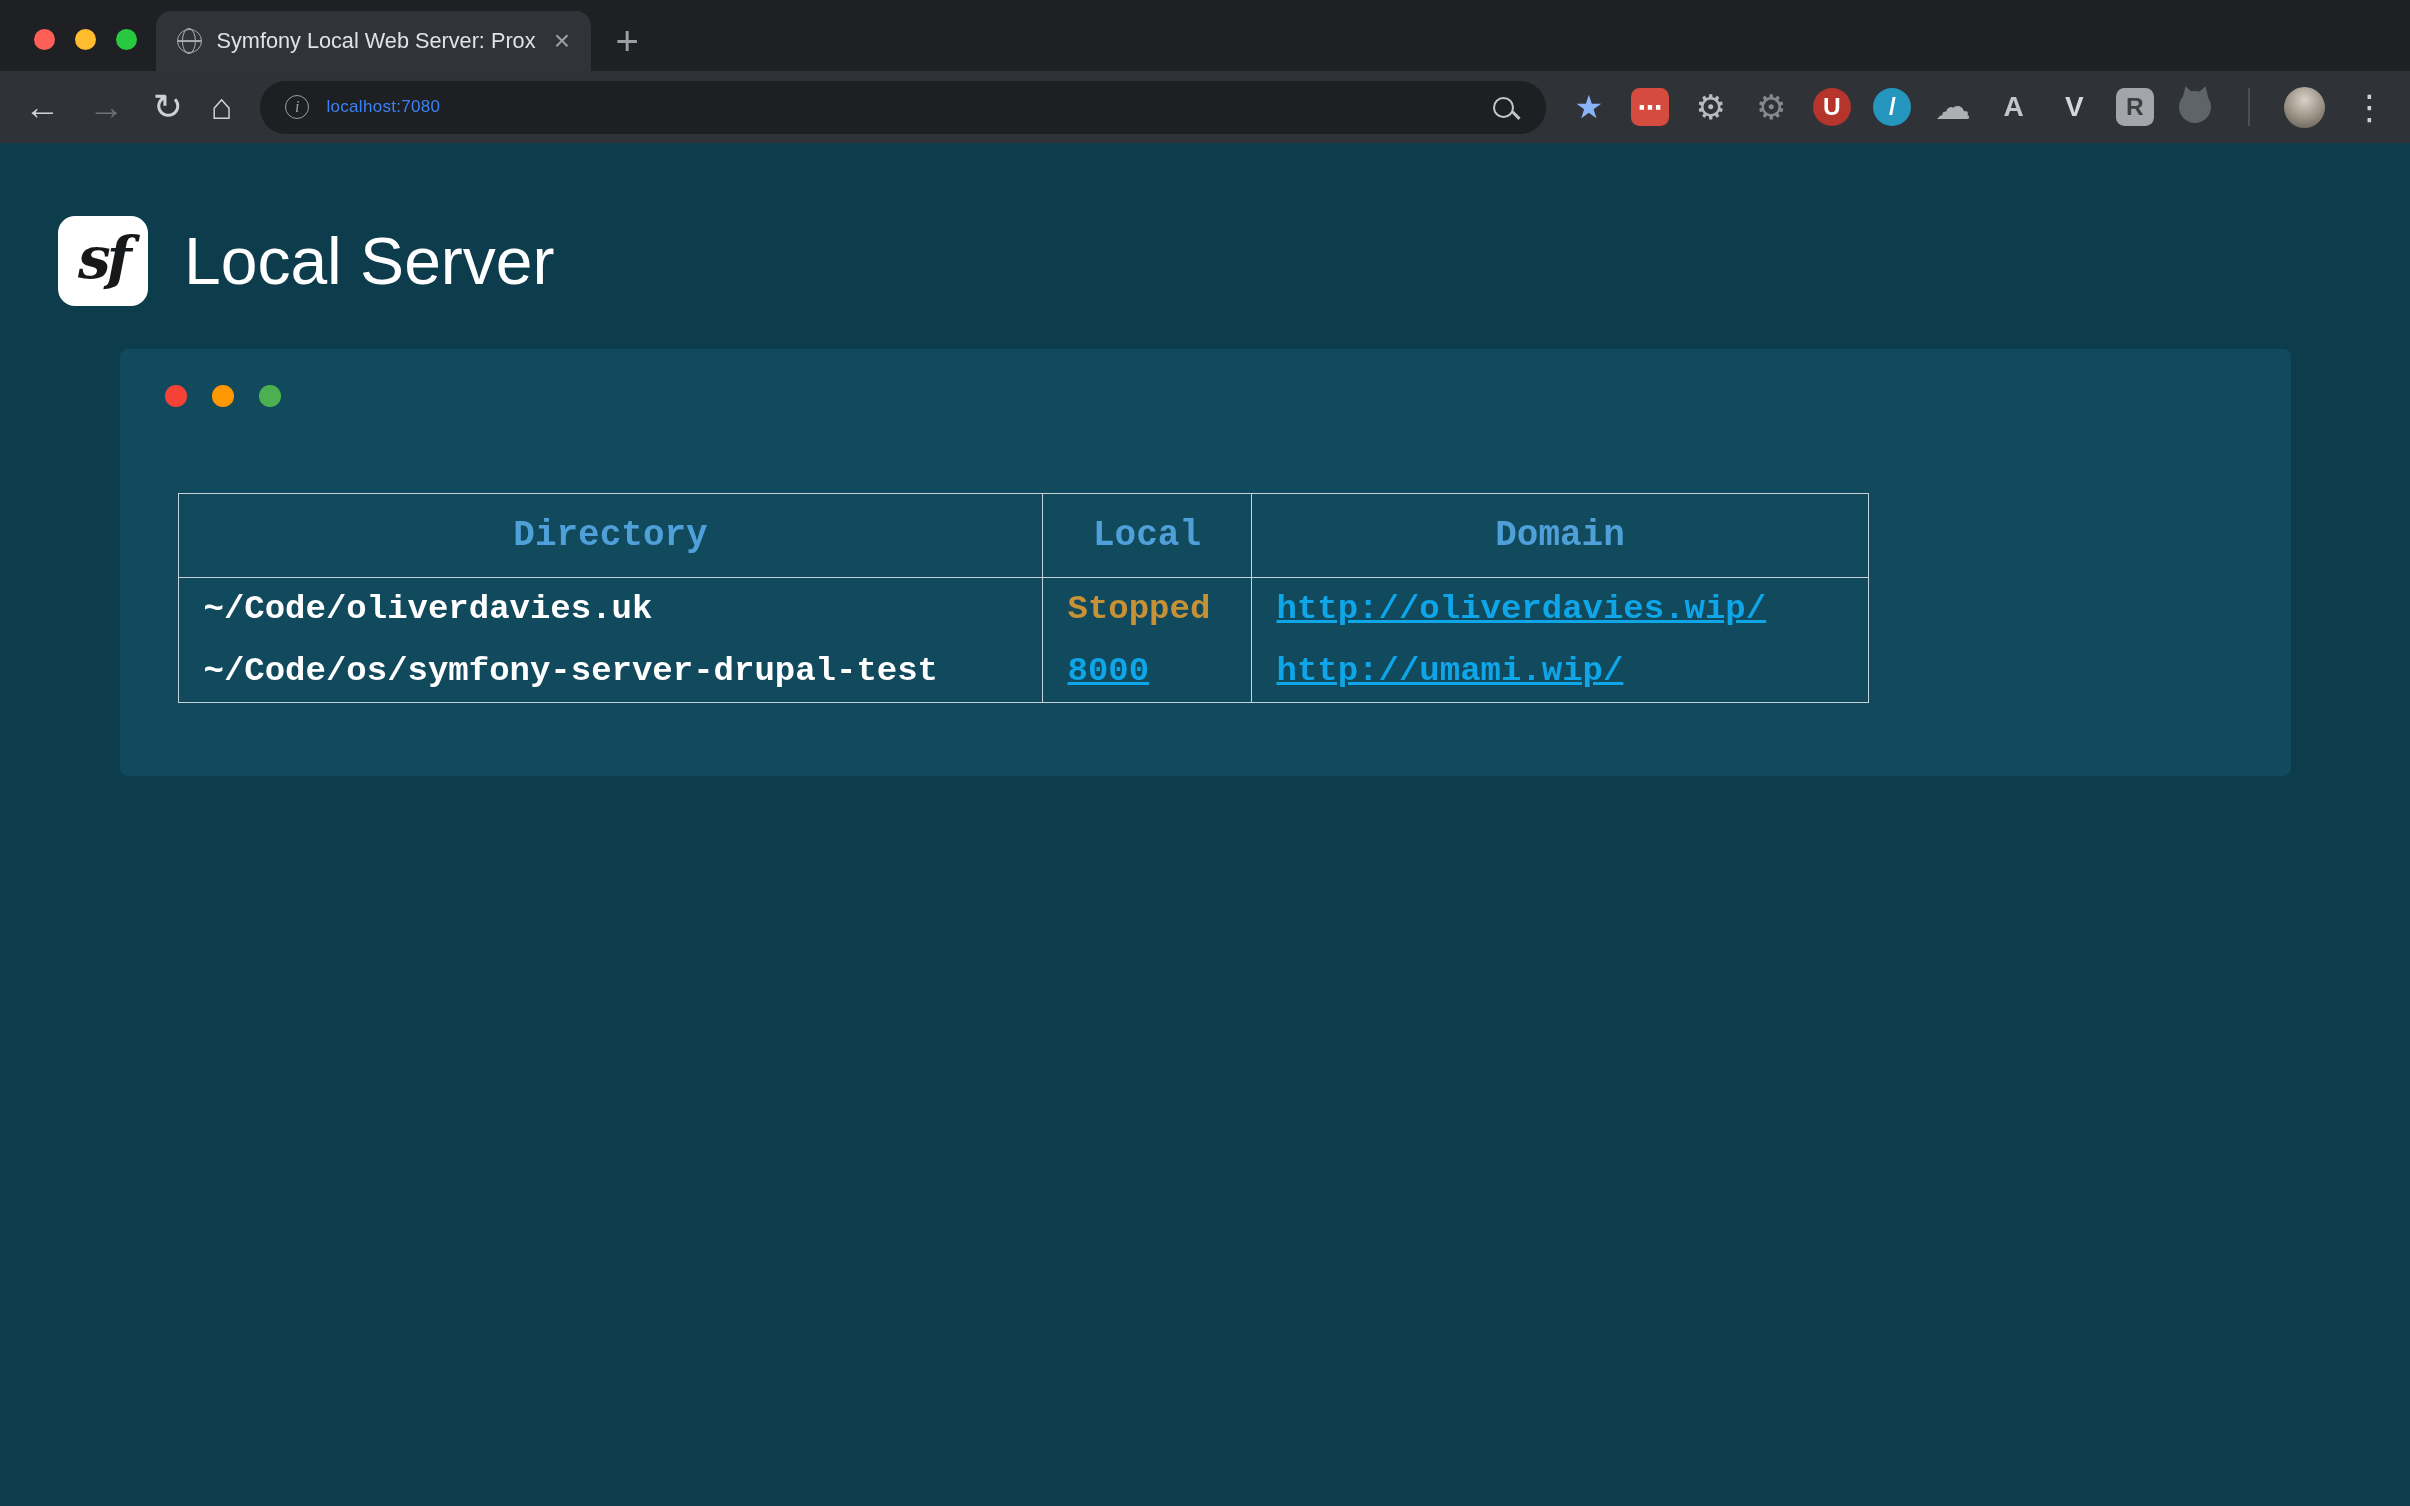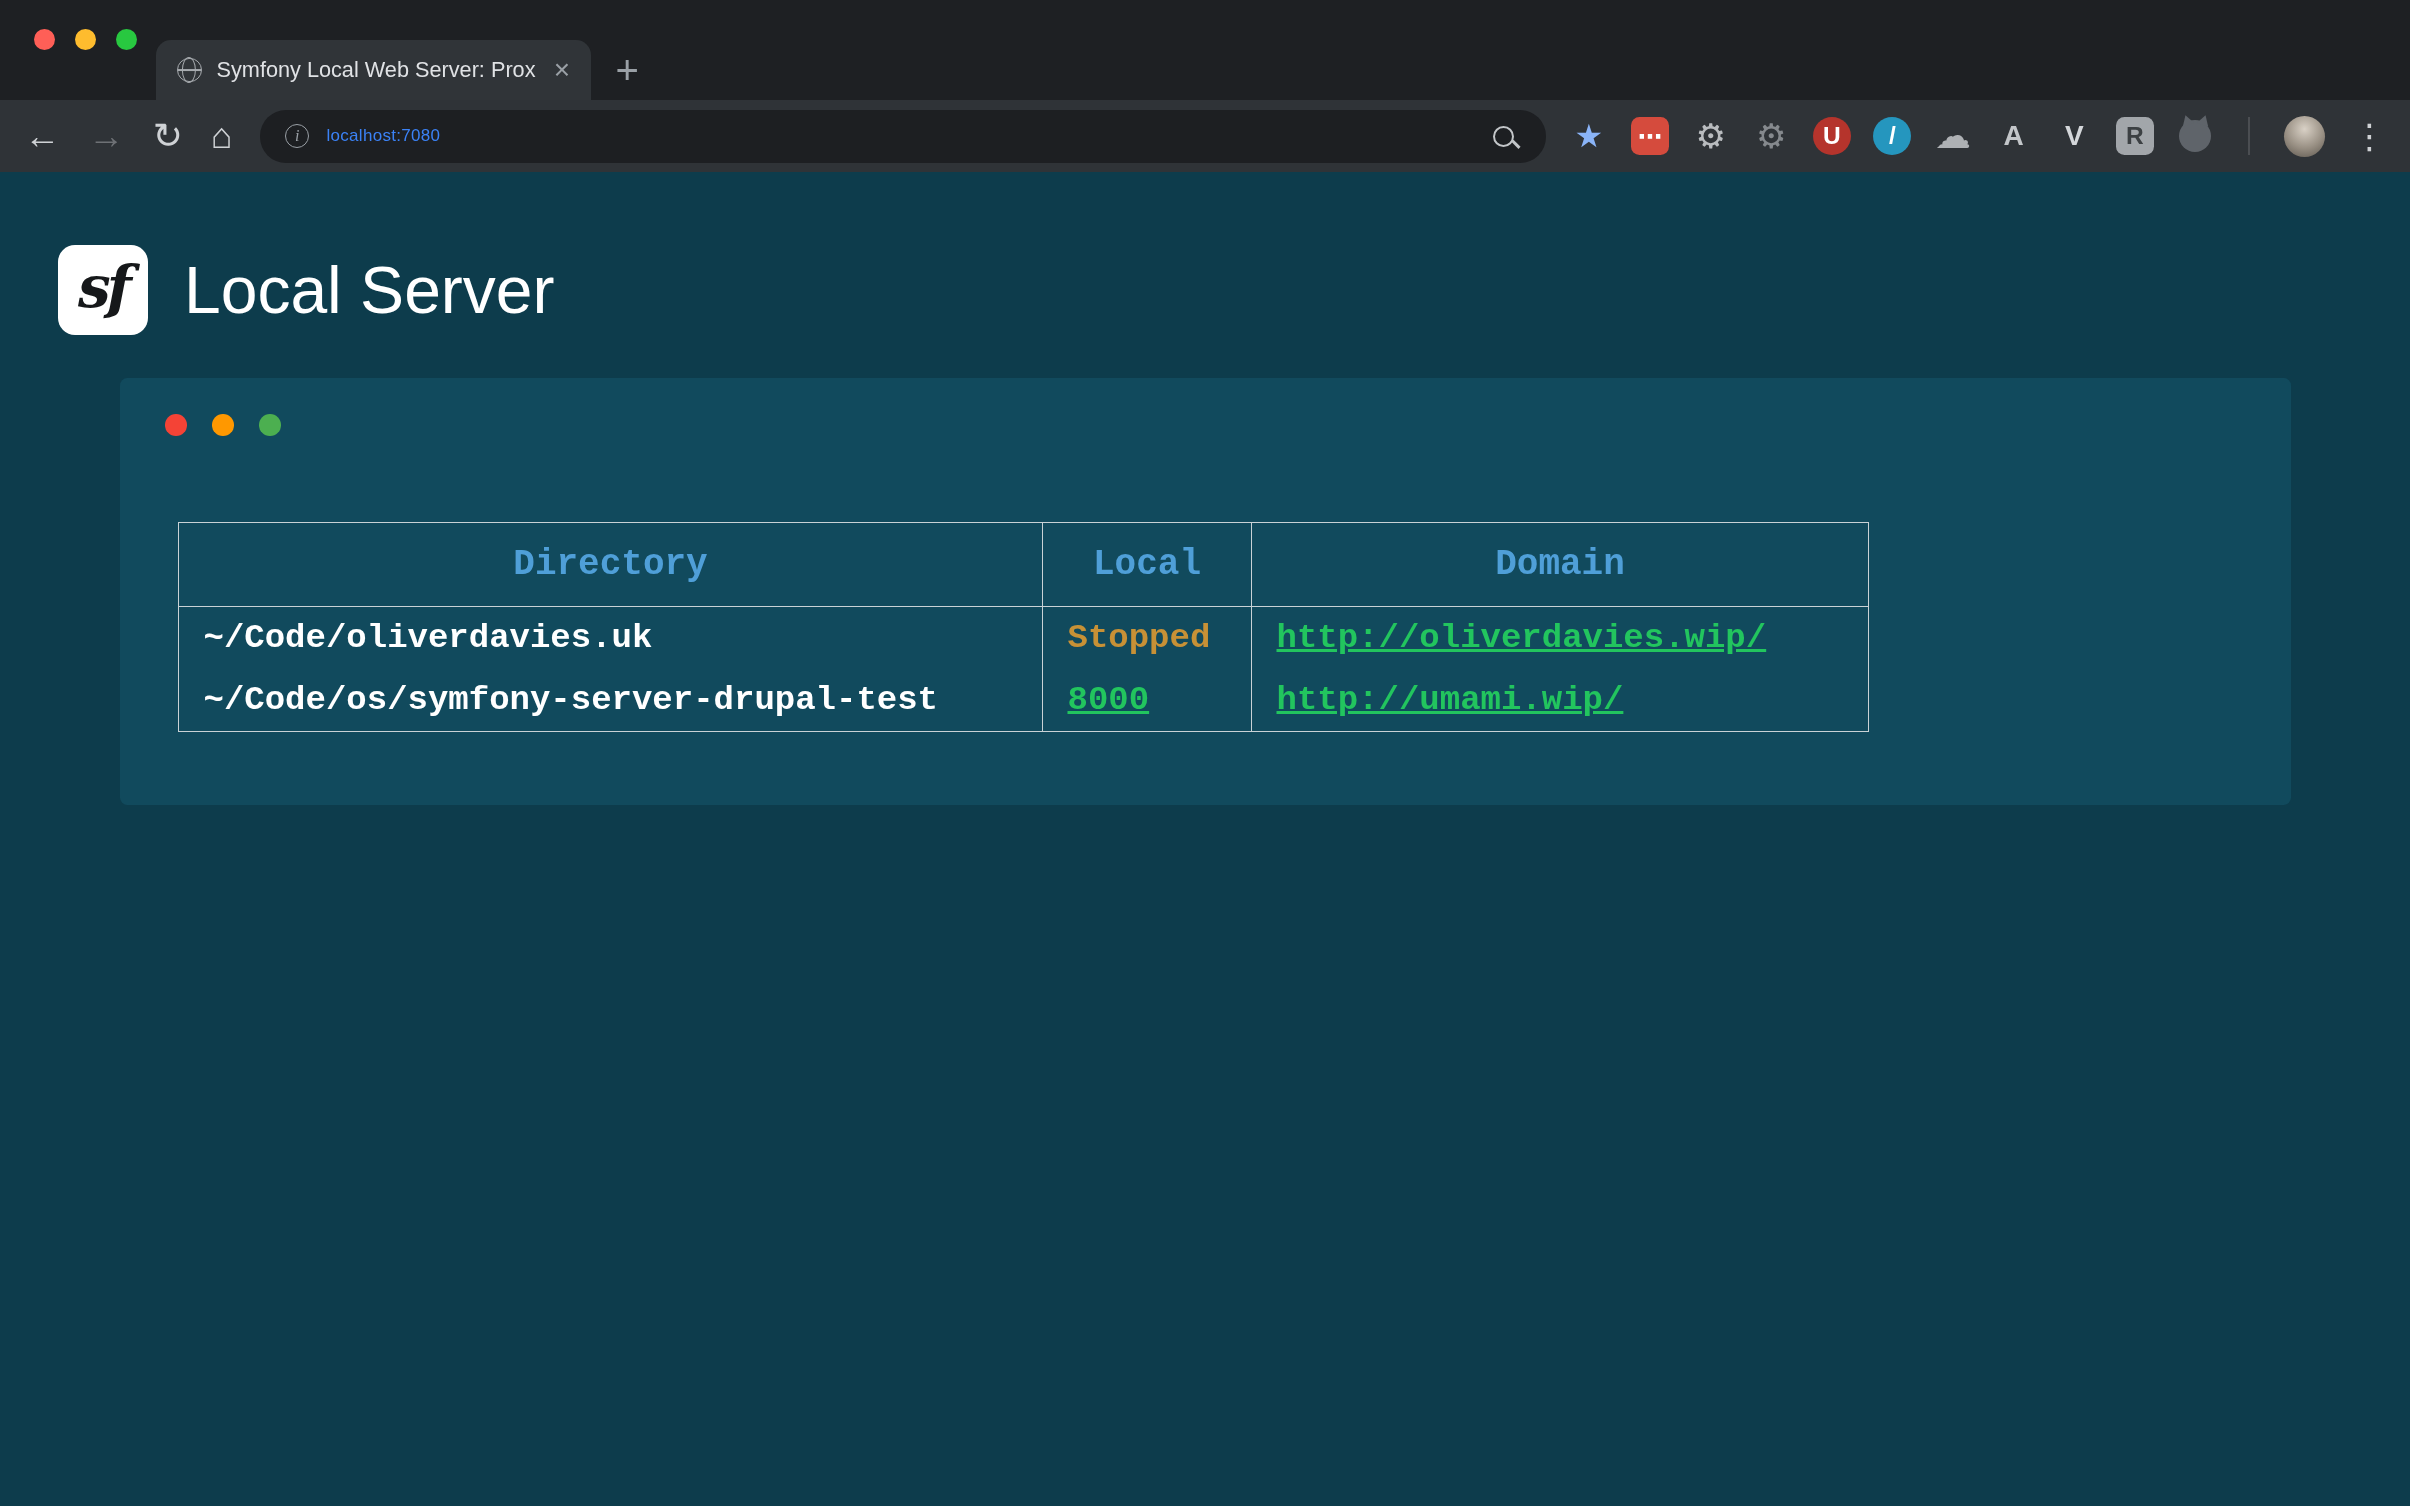--- a/index.html
+++ b/index.html
@@ -1,20 +1,20 @@
 <!DOCTYPE html>
 <html style="font-size:15px"><head>
 <meta charset="utf-8">
 <style>
   * { margin:0; padding:0; box-sizing:border-box; }
   html,body { width:2411px; height:1507px; overflow:hidden; background:#0d3c4c;
               font-family:"Liberation Sans","DejaVu Sans",sans-serif; }
 
   
-  .tabstrip { position:relative; height:100px; background:#1e2023;
+  .tabstrip { position:relative; height:71px; background:#1e2023;
               display:flex; align-items:flex-end; }
   .traffic { position:absolute; left:34px; top:29px; display:flex; gap:20px; }
   .traffic .light { width:21px; height:21px; border-radius:50%; }
   .light.red    { background:#ff5f57; }
   .light.yellow { background:#febc2e; }
   .light.green  { background:#28c840; }
 
   .tab { height:60px; width:435px; margin-left:156px; background:#303438;
          border-radius:15px 15px 0 0; display:flex; align-items:center;
          padding:0 21px; gap:15px; }
@@ -93,21 +93,21 @@
   table.servers { border-collapse:collapse; table-layout:fixed;
           font-family:"Liberation Mono","DejaVu Sans Mono",monospace;
           color:#ffffff; border:1.9px solid #c9d2d6; }
   .servers thead tr { border-bottom:1.9px solid #c9d2d6; }
   .servers th, .servers td { border-left:1.9px solid #c9d2d6; border-right:1.9px solid #c9d2d6; }
   .servers th { color:#4f9fd8; font-weight:bold; font-size:36px;
           text-align:center; padding:21px 28px; }
   .servers td { font-size:34px; font-weight:bold; padding:12.2px 24.5px; text-align:left; }
   .col-dir { width:864px; } .col-port { width:209px; } .col-dom { width:617px; }
   .status { color:#c79136; }
-  a.link { color:#22c55e; text-decoration:underline; }
+  a.link { color:#0ea5e9; text-decoration:underline; }
 </style>
 </head>
 <body>
 
 <div class="tabstrip">
   <div class="traffic">
     <div class="light red"></div>
     <div class="light yellow"></div>
     <div class="light green"></div>
   </div>

